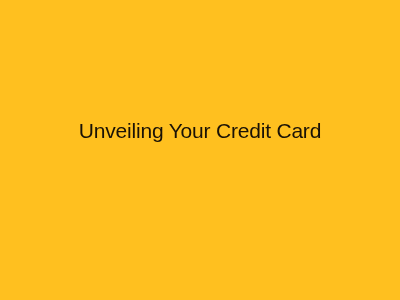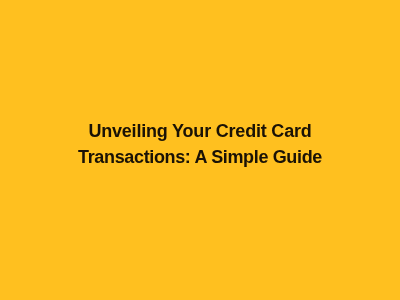--- a/index.html
+++ b/index.html
@@ -32,33 +32,32 @@
     top: 118px;
     text-align: center;
     padding: 0 14px;
     box-sizing: border-box;
   }
 
   .title-line {
     display: block;
     color: #1A1206;
     font-family: "Liberation Sans", sans-serif;
-    font-weight: bold;
-    font-size: 18px;
+    font-weight: normal;
+    font-size: 21px;
     line-height: 26px;
     letter-spacing: -0.2px;
     white-space: nowrap;
     -webkit-font-smoothing: antialiased;
   }
 
   .title-line.line-2 {
     letter-spacing: -0.35px;
   }
 </style>
 </head>
 <body>
 
 <div class="card">
   <div class="title-block">
     <span class="title-line line-1">Unveiling Your Credit Card</span>
-    <span class="title-line line-2">Transactions: A Simple Guide</span>
   </div>
 </div>
 
 </body></html>

